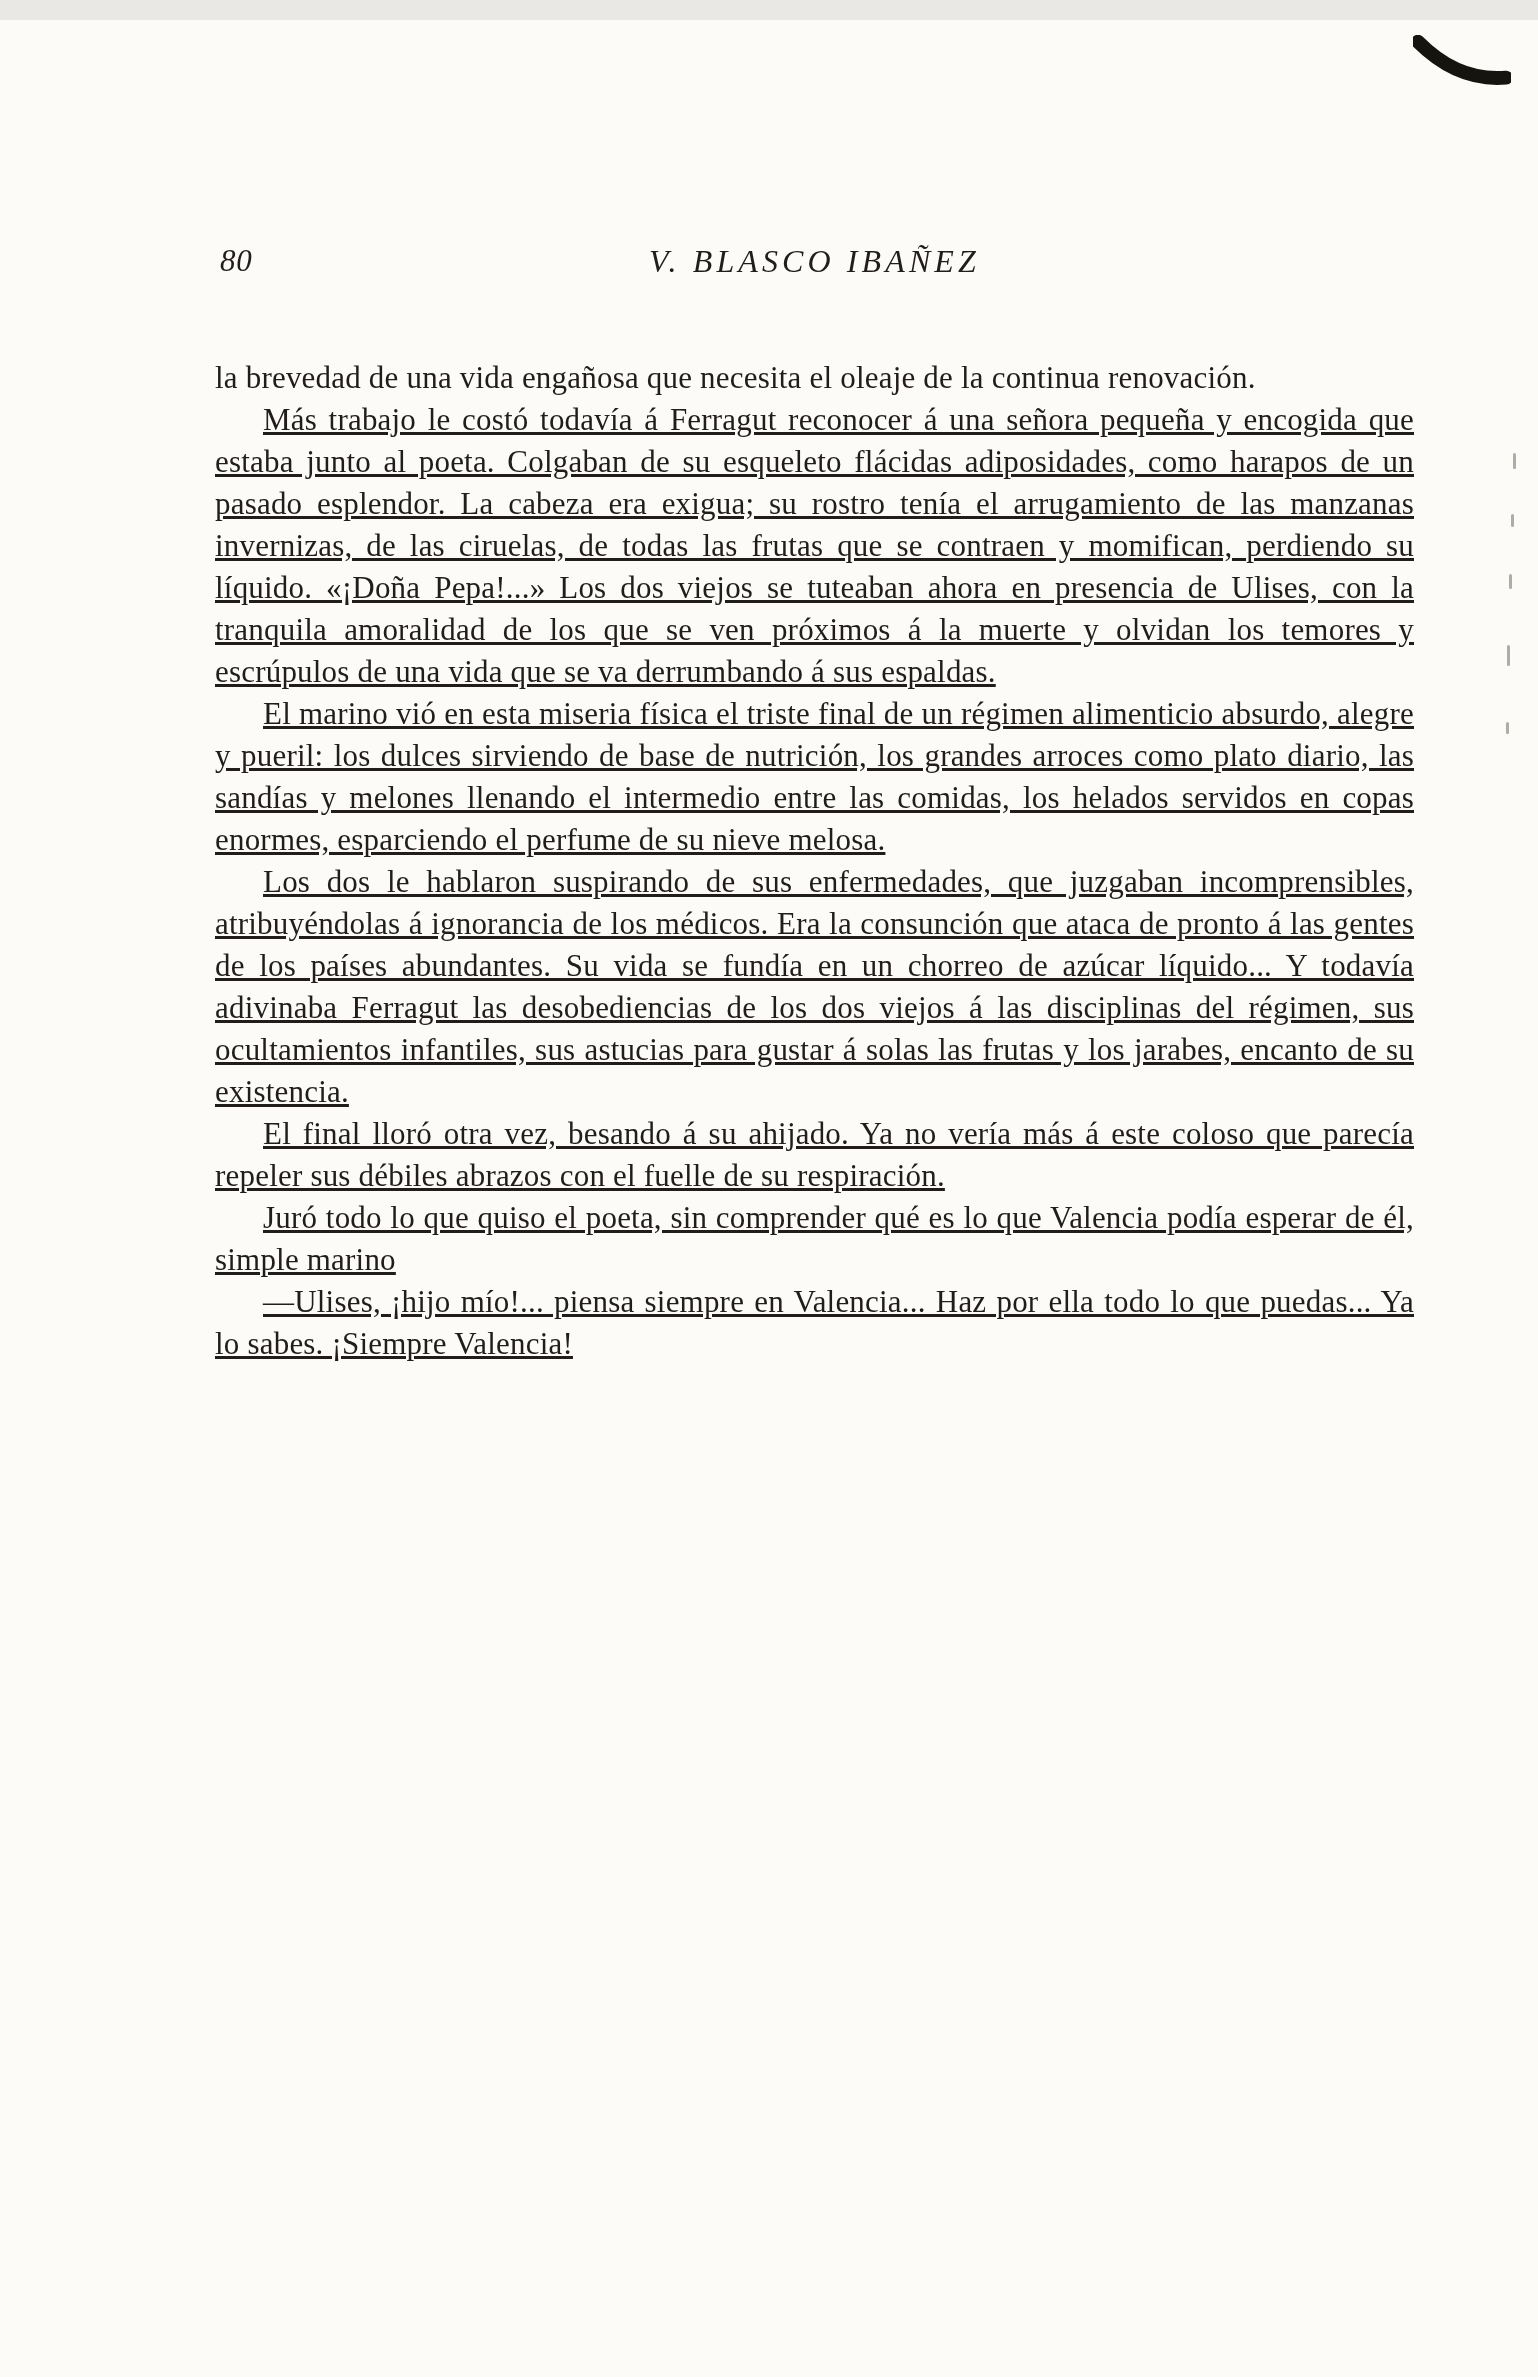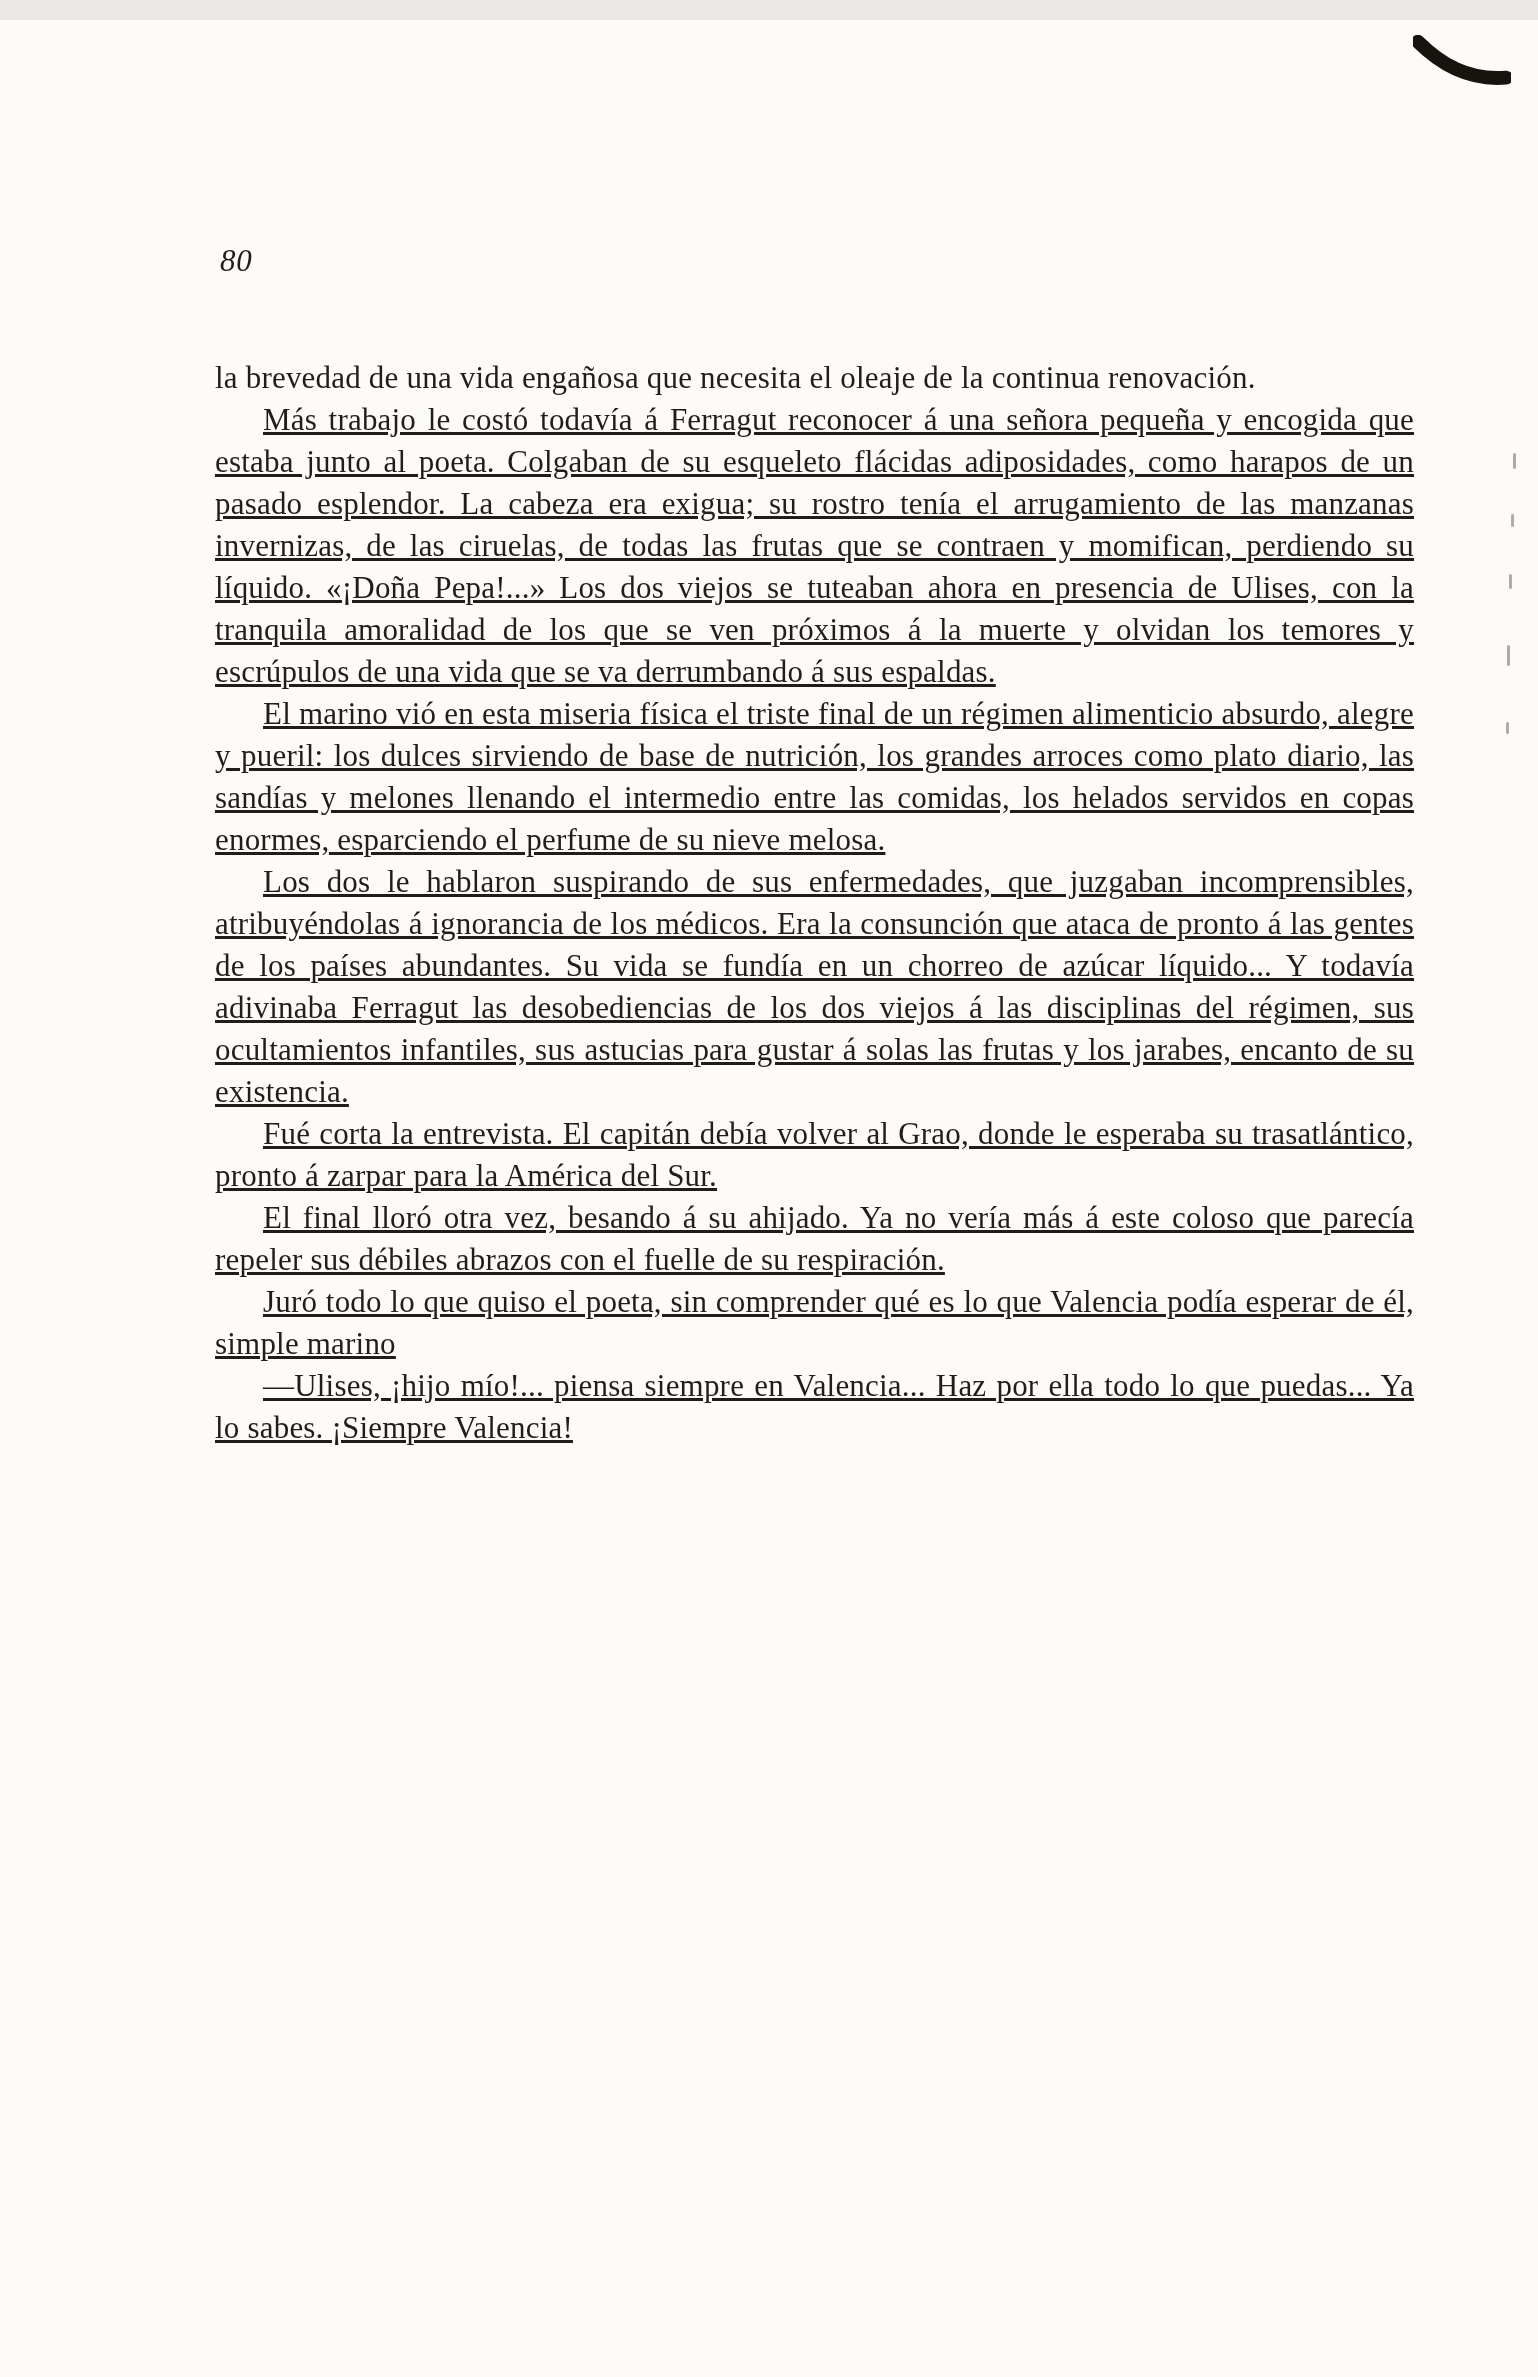--- a/index.html
+++ b/index.html
@@ -87,27 +87,27 @@
   </svg>
 
   <div class="artifact a1"></div>
   <div class="artifact a2"></div>
   <div class="artifact a3"></div>
   <div class="artifact a4"></div>
   <div class="artifact a5"></div>
 
   <div class="header-row">
     <span class="page-number">80</span>
+    <div class="running-head">V. BLASCO IBAÑEZ</div>
   </div>
 
   <div class="text-block">
     <p>la brevedad de una vida engañosa que necesita el oleaje de la continua renovación.</p>
     <p class="indent">Más trabajo le costó todavía á Ferragut reconocer á una señora pequeña y encogida que estaba junto al poeta. Colgaban de su esqueleto flácidas adiposidades, como harapos de un pasado esplendor. La cabeza era exigua; su rostro tenía el arrugamiento de las manzanas invernizas, de las ciruelas, de todas las frutas que se contraen y momifican, perdiendo su líquido. «¡Doña Pepa!...» Los dos viejos se tuteaban ahora en presencia de Ulises, con la tranquila amoralidad de los que se ven próximos á la muerte y olvidan los temores y escrúpulos de una vida que se va derrumbando á sus espaldas.</p>
     <p class="indent">El marino vió en esta miseria física el triste final de un régimen alimenticio absurdo, alegre y pueril: los dulces sirviendo de base de nutrición, los grandes arroces como plato diario, las sandías y melones llenando el intermedio entre las comidas, los helados servidos en copas enormes, esparciendo el perfume de su nieve melosa.</p>
     <p class="indent">Los dos le hablaron suspirando de sus enfermedades, que juzgaban incomprensibles, atribuyéndolas á ignorancia de los médicos. Era la consunción que ataca de pronto á las gentes de los países abundantes. Su vida se fundía en un chorreo de azúcar líquido... Y todavía adivinaba Ferragut las desobediencias de los dos viejos á las disciplinas del régimen, sus ocultamientos infantiles, sus astucias para gustar á solas las frutas y los jarabes, encanto de su existencia.</p>
-    <p class="indent">Fué corta la entrevista. El capitán debía volver al Grao, donde le esperaba su trasatlántico, pronto á zarpar para la América del Sur.</p>
     <p class="indent">El final lloró otra vez, besando á su ahijado. Ya no vería más á este coloso que parecía repeler sus débiles abrazos con el fuelle de su respiración.</p>
     <p class="indent">Juró todo lo que quiso el poeta, sin comprender qué es lo que Valencia podía esperar de él, simple marino</p>
     <p class="indent">—Ulises, ¡hijo mío!... piensa siempre en Valencia... Haz por ella todo lo que puedas... Ya lo sabes. ¡Siempre Valencia!</p>
   </div>
 
 </div>
 
 
 </body></html>

